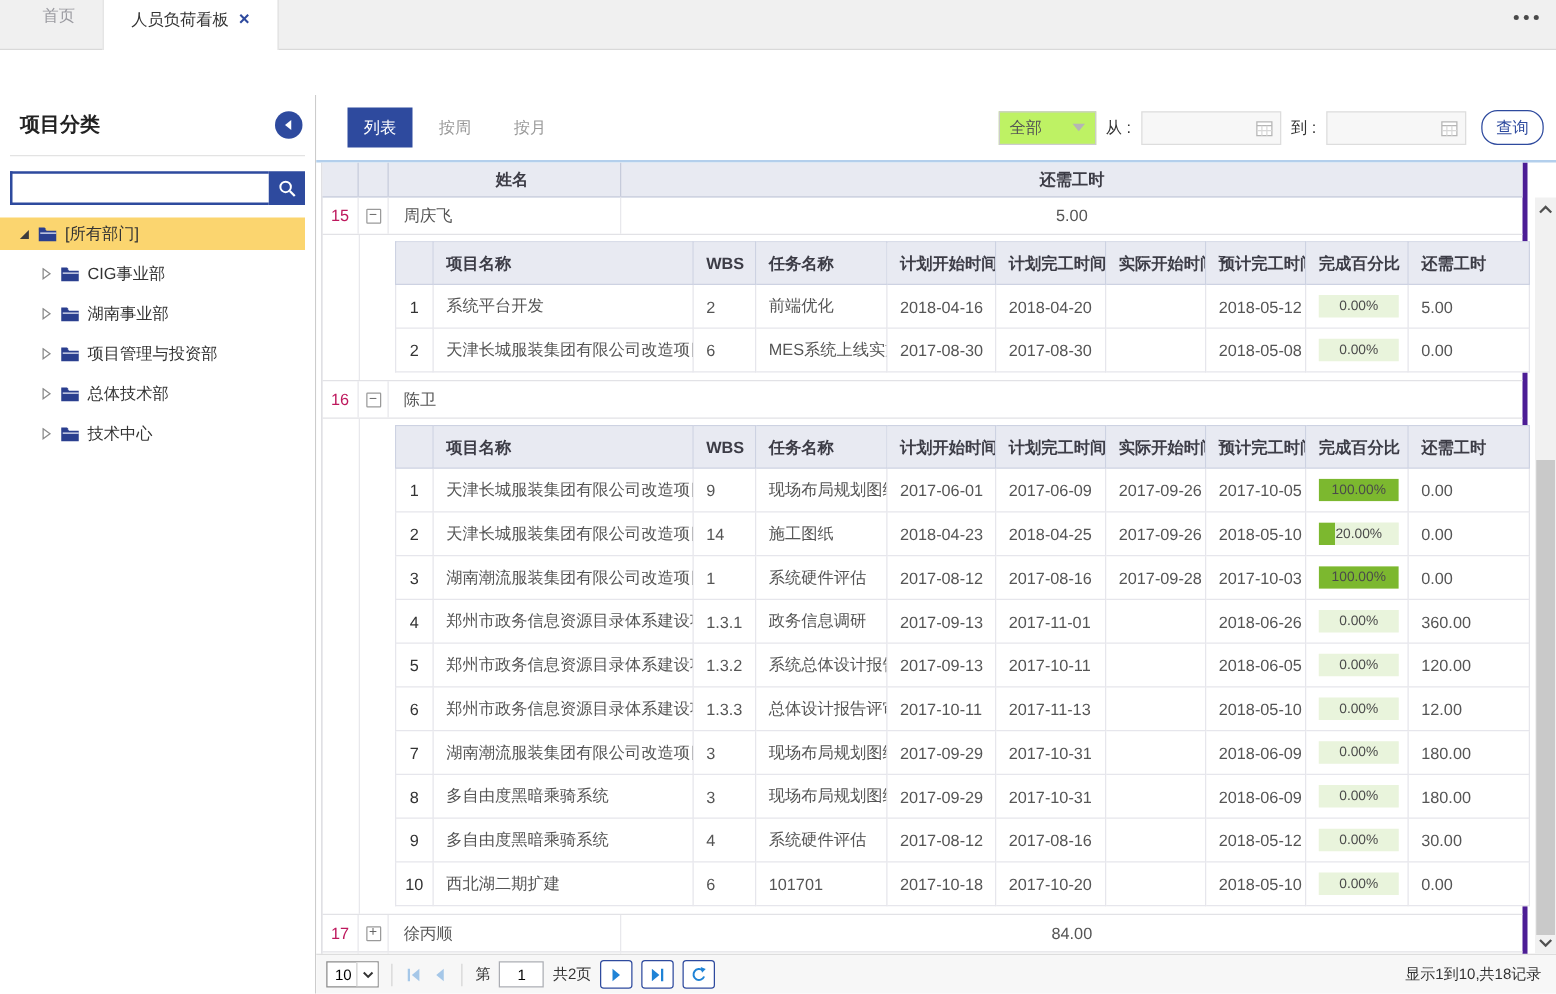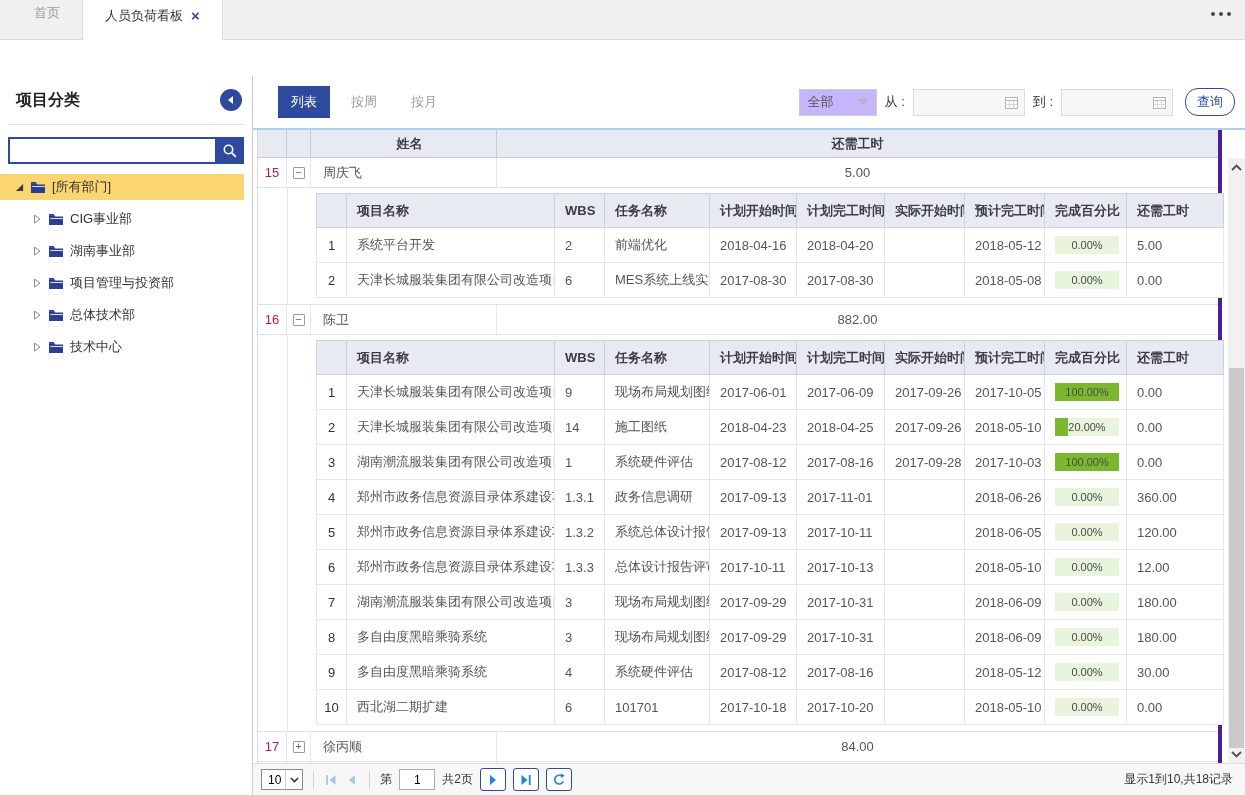--- a/index.html
+++ b/index.html
@@ -38,21 +38,21 @@
   .tree-arrow { width:10px; display:flex; align-items:center; justify-content:center;}
 
   
   .main { flex:1; display:flex; flex-direction:column; min-width:0; background:#fff;}
   .toolbar { height:52px; flex:0 0 52px; display:flex; align-items:center; justify-content:space-between; padding:0 10px 0 25px;}
   .views { display:flex; align-items:center; gap:8px;}
   .view { font-size:13px; color:#999; padding:7px 13px; cursor:pointer;}
   .view.active { background:#2e4a9e; color:#fff;}
   .filters { display:flex; align-items:center; gap:8px; font-size:13px; color:#333;}
   .select { width:78px; height:27px; border:1px solid #ccc; display:flex; align-items:center;
-            justify-content:space-between; padding:0 8px; color:#555; background:#c4b5fd; cursor:pointer;}
+            justify-content:space-between; padding:0 8px; color:#555; background:#bef264; cursor:pointer;}
   .caret { width:0; height:0; border-left:5px solid transparent; border-right:5px solid transparent;
            border-top:6px solid #b5b5b5;}
   .dateinput { width:112px; height:27px; border:1px solid #ddd; background:#f7f7f7; display:flex;
                align-items:center; justify-content:flex-end; padding:0 5px; cursor:text;}
   .query { width:50px; height:28px; background:#fff; border:1px solid #2e4a9e; border-radius:13px;
            color:#2e4a9e; font-size:13px; cursor:pointer; margin-left:4px;}
   .blue-line { height:2px; background:#b3cfec; flex:0 0 2px;}
 
   
   .gridwrap { flex:1; position:relative; min-height:0; overflow:hidden;}
@@ -345,21 +345,20 @@
                     </tr>
                   </tbody>
                 </table>
               </div>
               <div class="g-row">
                 <div class="g-cell c-seq">16</div>
                 <div class="g-cell c-exp">
                   <span class="exp">−</span>
                 </div>
                 <div class="g-cell c-name">陈卫</div>
-                <div class="g-cell c-rem">882.00</div>
               </div>
               <div class="nest">
                 <div class="colline"></div>
                 <table class="ntable">
                   <colgroup>
                     <col style="width:30px">
                     <col style="width:208px">
                     <col style="width:50px">
                     <col style="width:105px">
                     <col style="width:87px">
@@ -468,21 +467,21 @@
                         </div>
                       </td>
                       <td>120.00</td>
                     </tr>
                     <tr>
                       <td class="n-seq">6</td>
                       <td>郑州市政务信息资源目录体系建设项目</td>
                       <td>1.3.3</td>
                       <td>总体设计报告评审</td>
                       <td>2017-10-11</td>
-                      <td>2017-10-13</td>
+                      <td>2017-11-13</td>
                       <td></td>
                       <td>2018-05-10</td>
                       <td>
                         <div class="pct">
                           <div class="fill" style="width:0%"></div>
                           <span>0.00%</span>
                         </div>
                       </td>
                       <td>12.00</td>
                     </tr>

